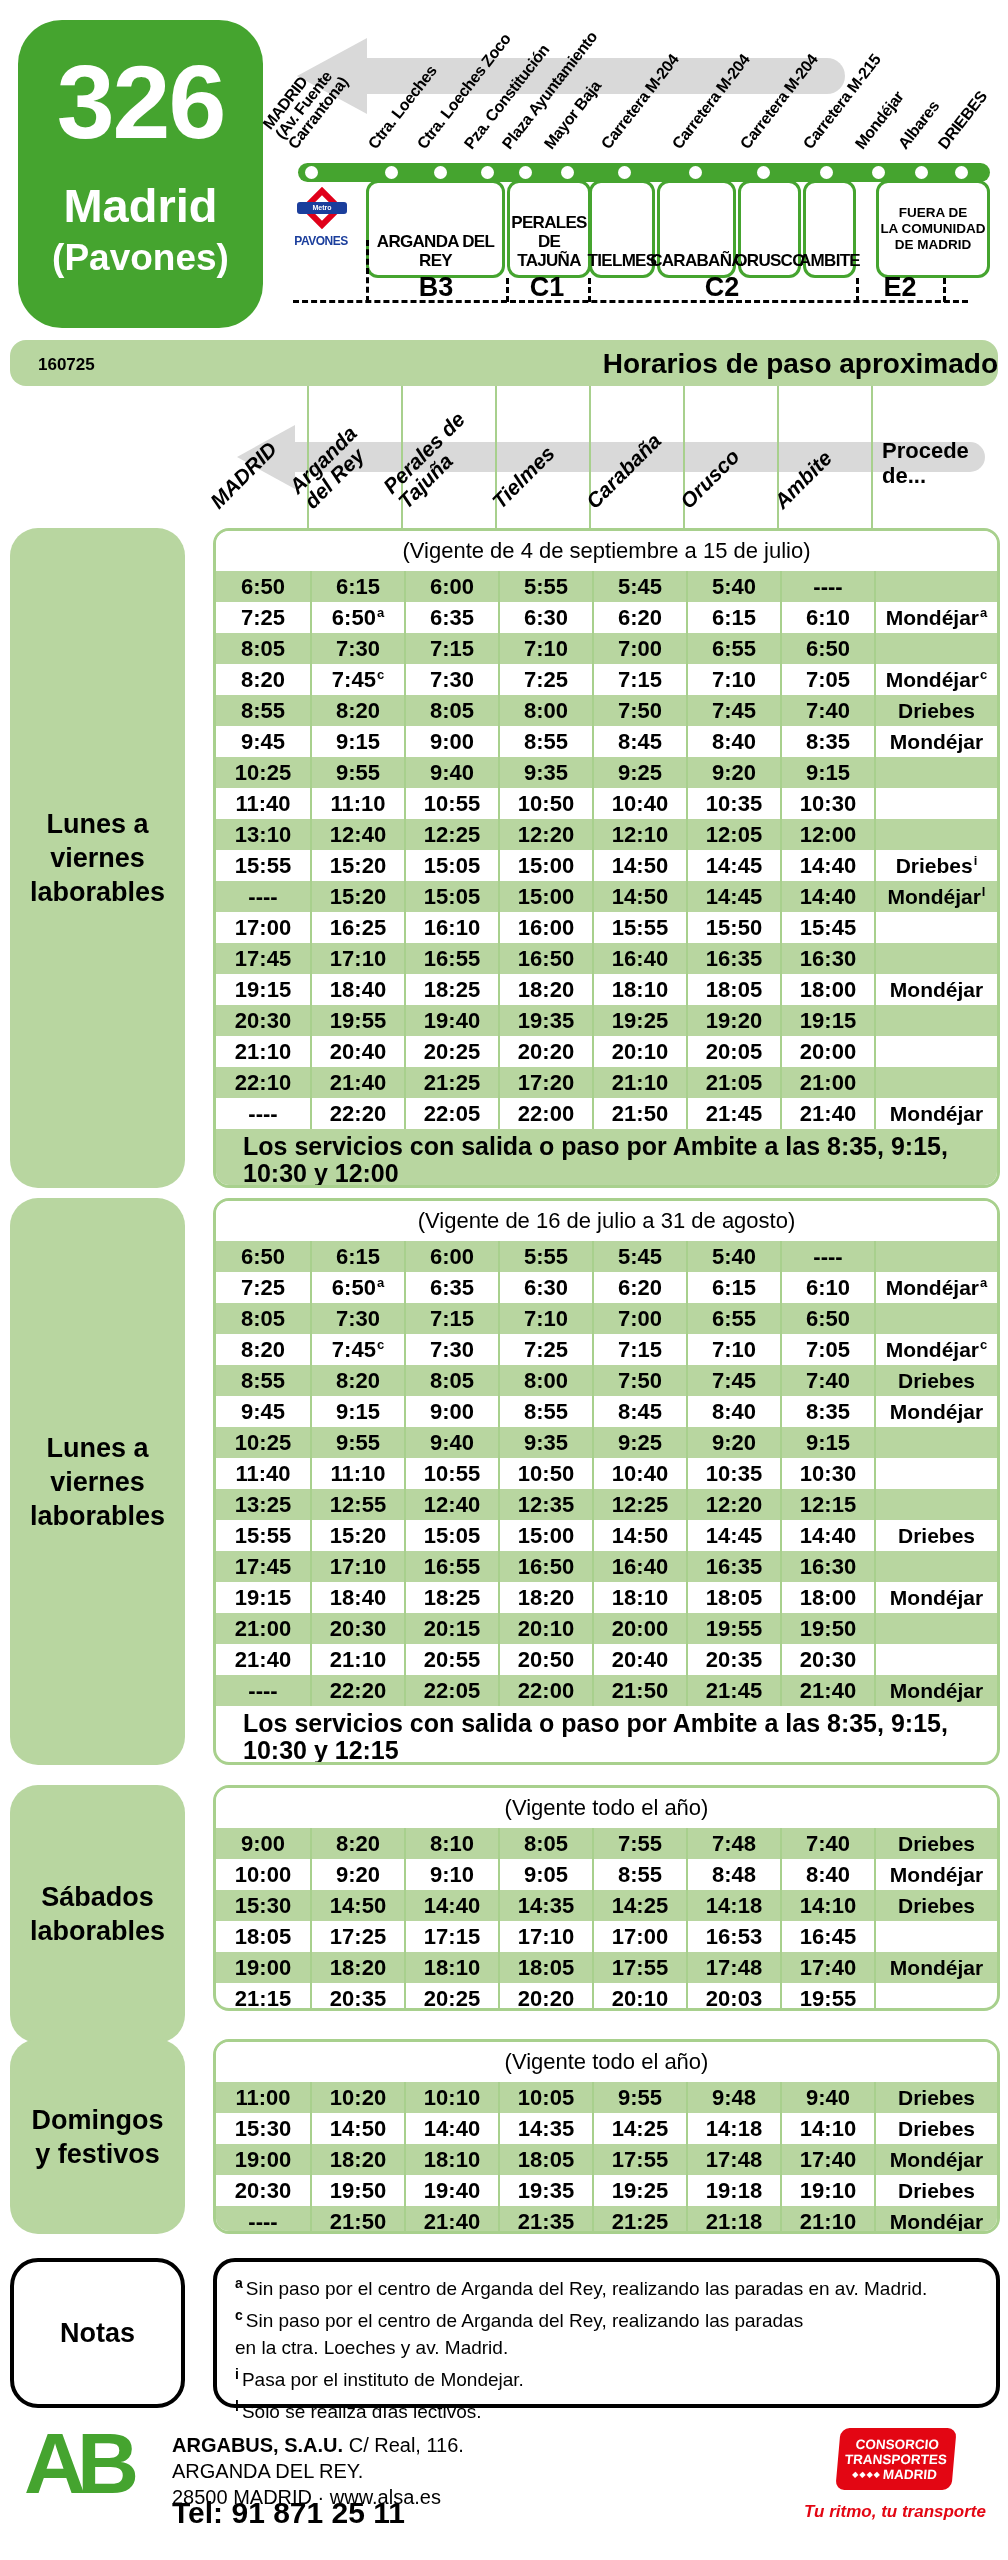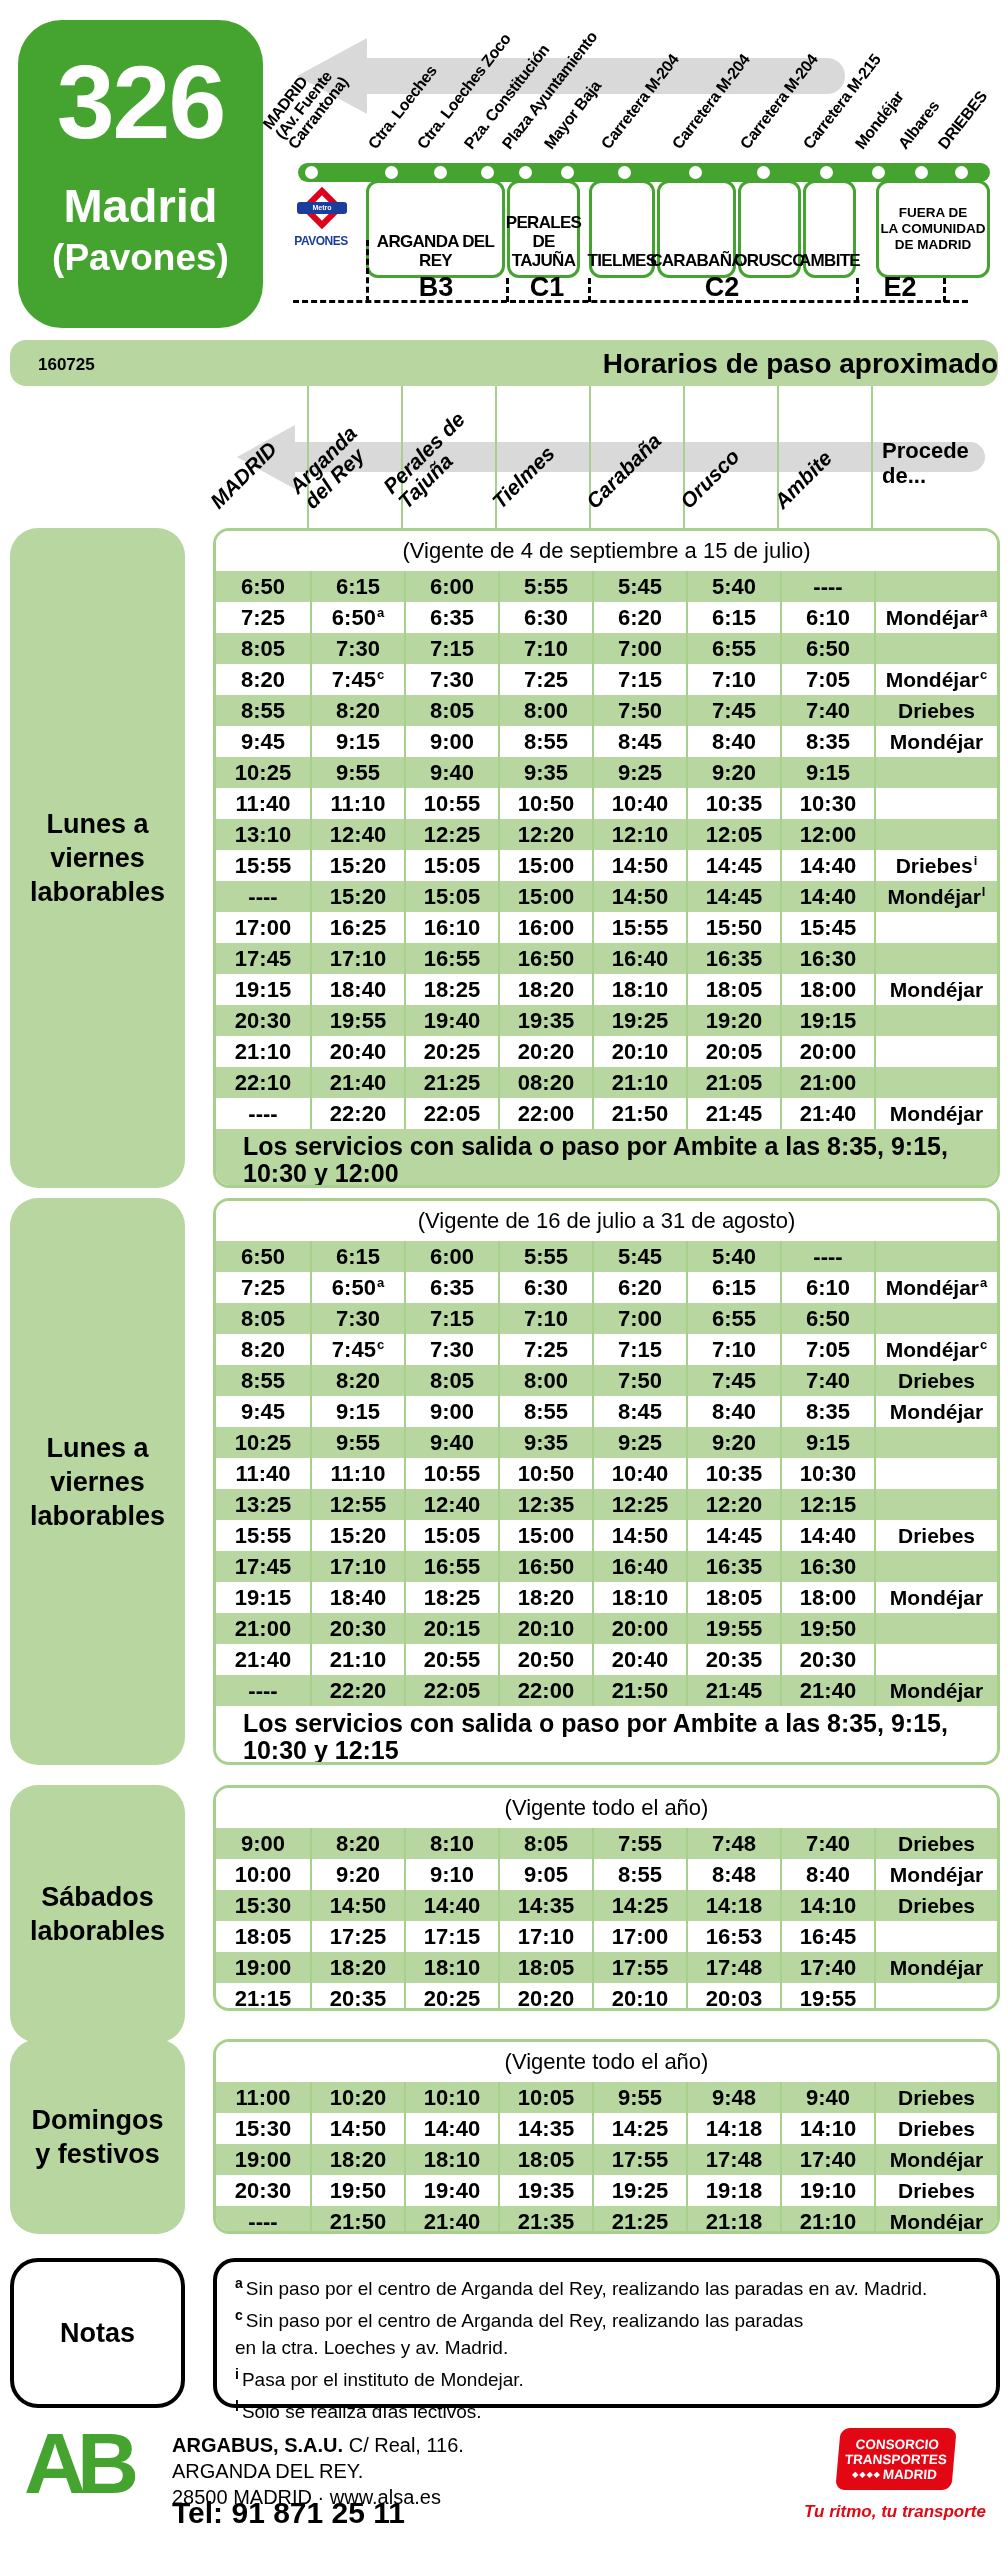--- a/index.html
+++ b/index.html
@@ -121,21 +121,21 @@
         <div class="stop-label" style="left: 813px; top: 0px; height: 152px; display: flex; align-items: flex-end;">Carretera M-215</div>
         <div class="stop-dot" style="left: 872px;"></div>
         <div class="stop-label" style="left: 865px; top: 0px; height: 152px; display: flex; align-items: flex-end;">Mondéjar</div>
         <div class="stop-dot" style="left: 915px;"></div>
         <div class="stop-label" style="left: 908px; top: 0px; height: 152px; display: flex; align-items: flex-end;">Albares</div>
         <div class="stop-dot" style="left: 955px;"></div>
         <div class="stop-label" style="left: 948px; top: 0px; height: 152px; display: flex; align-items: flex-end;">DRIEBES</div>
       </div>
     <div id="munis">
         <div class="muni-box" style="left: 366px; width: 139px;">ARGANDA DEL REY</div>
-        <div class="muni-box" style="left: 507px; width: 73px;">PERALES
+        <div class="muni-box" style="left: 507px; width: 84px;">PERALES
 DE TAJUÑA</div>
         <div class="muni-box" style="left: 589px; width: 66px;">TIELMES</div>
         <div class="muni-box" style="left: 657px; width: 79px;">CARABAÑA</div>
         <div class="muni-box" style="left: 738px; width: 63px;">ORUSCO</div>
         <div class="muni-box" style="left: 803px; width: 53px;">AMBITE</div>
         <div class="muni-box center" style="left: 858px; width: 114px; margin-left: 18px;">FUERA DE
 LA COMUNIDAD
 DE MADRID</div>
       </div>
     <div id="zones">
@@ -350,21 +350,21 @@
           <div class="t-cell">20:20</div>
           <div class="t-cell">20:10</div>
           <div class="t-cell">20:05</div>
           <div class="t-cell">20:00</div>
           <div class="t-cell dest"></div>
         </div>
         <div class="t-row green">
           <div class="t-cell">22:10</div>
           <div class="t-cell">21:40</div>
           <div class="t-cell">21:25</div>
-          <div class="t-cell">08:20</div>
+          <div class="t-cell">17:20</div>
           <div class="t-cell">21:10</div>
           <div class="t-cell">21:05</div>
           <div class="t-cell">21:00</div>
           <div class="t-cell dest"></div>
         </div>
         <div class="t-row">
           <div class="t-cell">----</div>
           <div class="t-cell">22:20</div>
           <div class="t-cell">22:05</div>
           <div class="t-cell">22:00</div>

